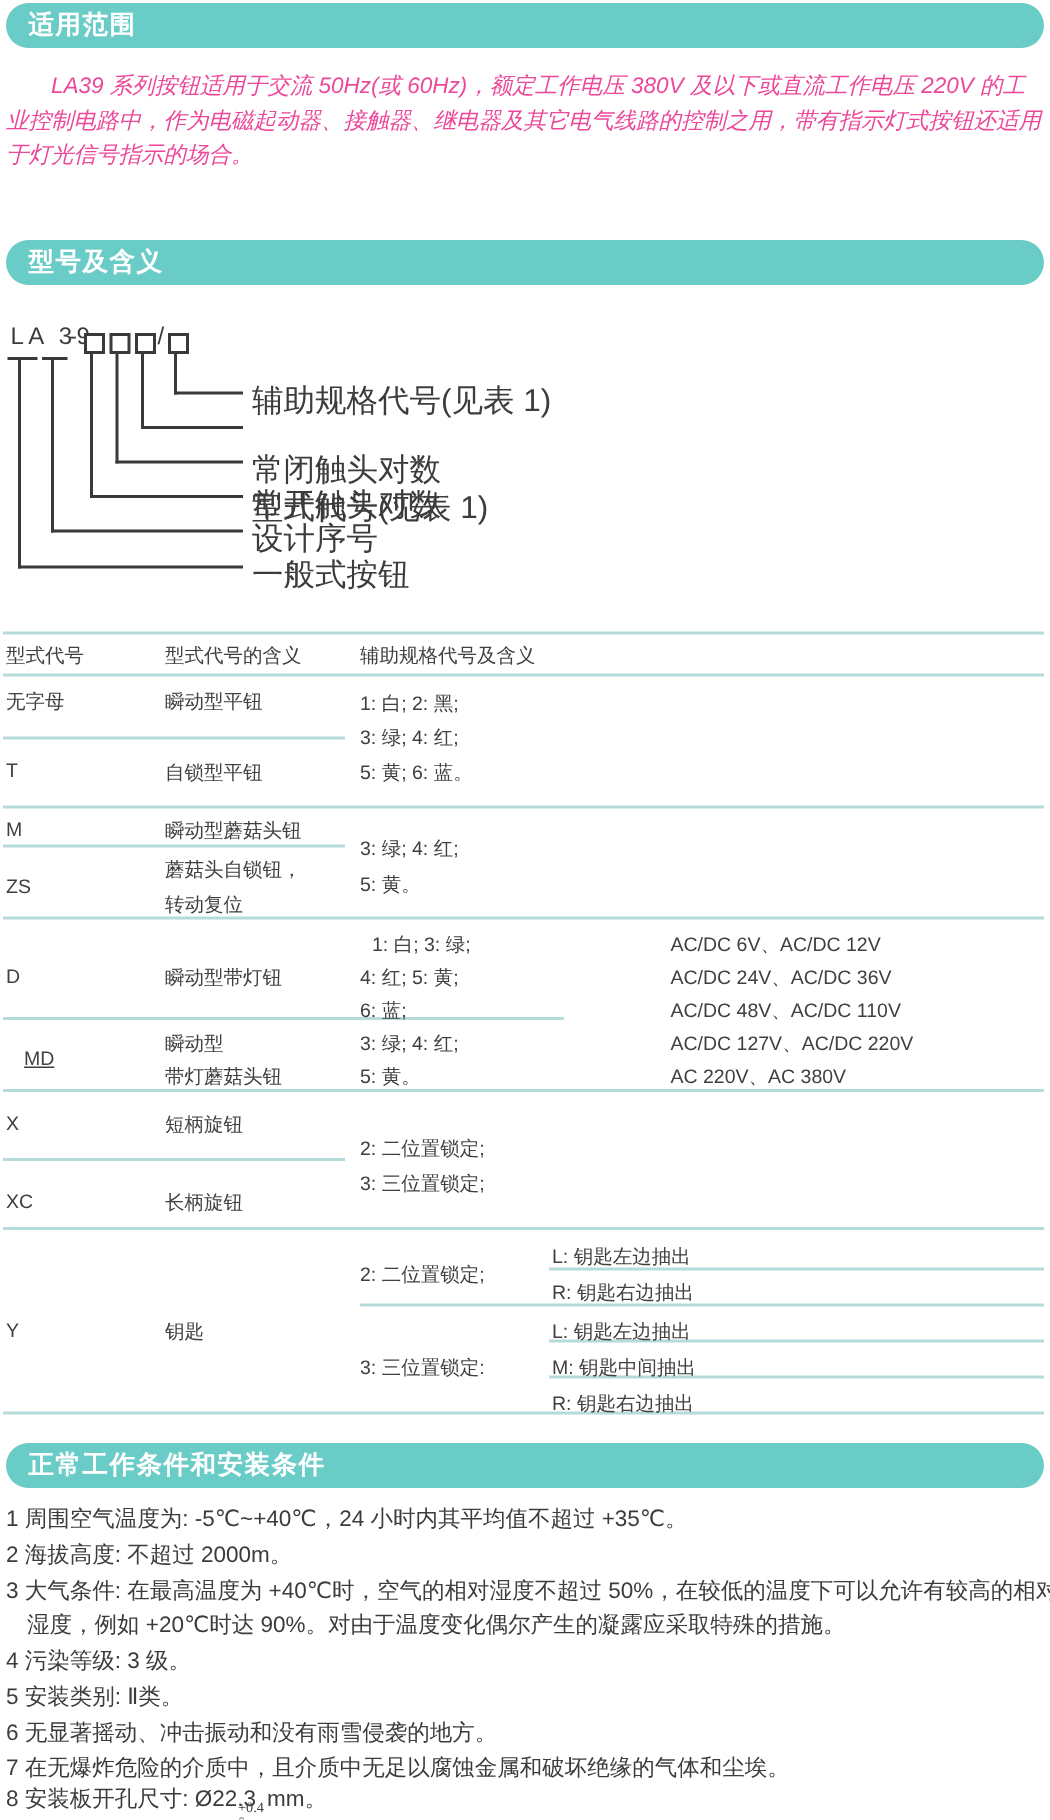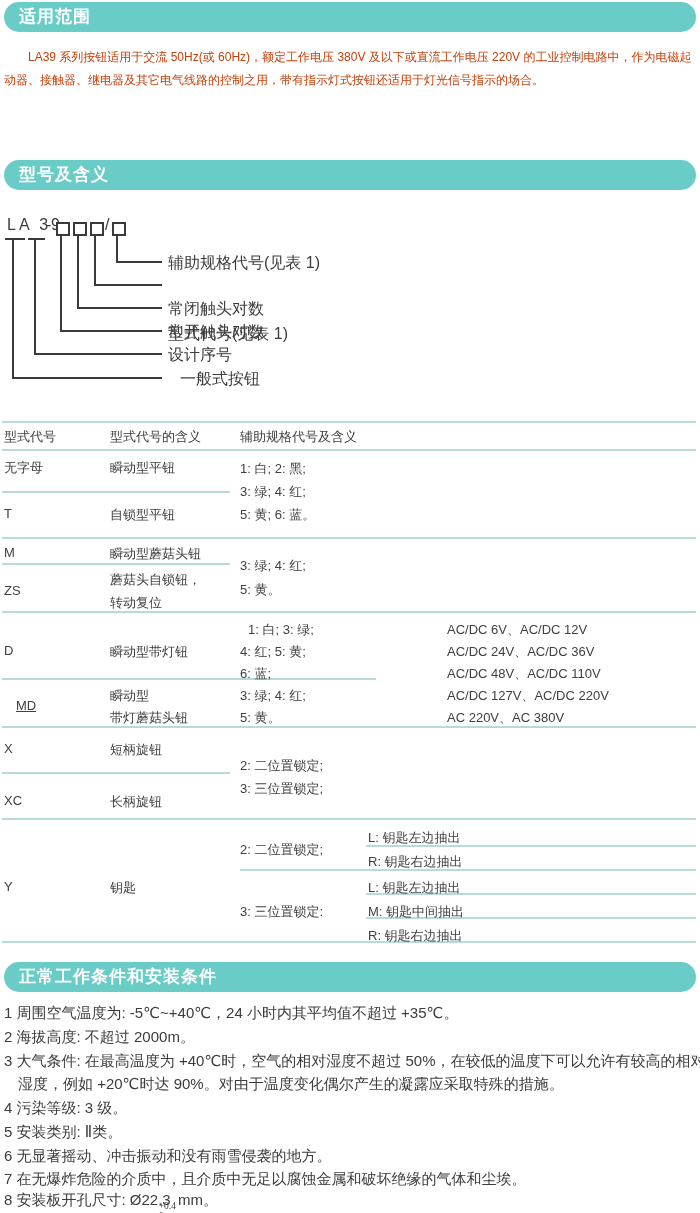--- a/index.html
+++ b/index.html
@@ -5,22 +5,22 @@
   html,body{margin:0;padding:0;background:#fff;}
   #page{
     position:relative;width:700px;height:1213px;margin:0 auto;background:#ffffff;
     font-family:"Liberation Sans","DejaVu Sans",sans-serif;color:#3c3c3c;overflow:hidden;
   }
   .bar{
     position:absolute;left:4px;width:692px;height:30px;background:#6accc6;border-radius:15px;
     color:#ffffff;font-size:17px;font-weight:bold;line-height:30px;padding-left:15px;
     box-sizing:border-box;letter-spacing:1px;
   }
-  .para{position:absolute;left:4px;width:692px;font-size:12px;line-height:23px;text-indent:2em;color:#c2410c;}
-  .t{position:absolute;white-space:nowrap;font-size:16px;color:#3c3c3c;}
+  .para{position:absolute;left:4px;width:692px;font-size:15px;line-height:23px;text-indent:2em;color:#ec4899;font-style:italic;}
+  .t{position:absolute;white-space:nowrap;font-size:21px;color:#3c3c3c;}
   .t13{position:absolute;white-space:nowrap;font-size:13px;color:#404040;}
   .hl{position:absolute;height:2px;background:#b5dbda;}
   .dk{position:absolute;background:#3a3a3a;}
   .box{position:absolute;width:10px;height:10px;border:2px solid #3a3a3a;background:#fff;}
   .li{position:absolute;left:4px;width:692px;font-size:15px;line-height:23px;padding-left:14px;text-indent:-14px;}
   .tol{display:inline-flex;flex-direction:column;font-size:9.5px;line-height:10px;margin:0 2px;vertical-align:-4px;font-style:normal;}
   .tol i{font-style:normal;font-family:Liberation Serif, serif;}
 </style>
 </head>
 <body>
@@ -59,21 +59,21 @@
   <div class="dk" style="left:77px;top:307px;width:85px;height:2px;"></div>
   <div class="dk" style="left:60px;top:330px;width:102px;height:2px;"></div>
   <div class="dk" style="left:34px;top:353px;width:128px;height:2px;"></div>
   <div class="dk" style="left:12px;top:377px;width:150px;height:2px;"></div>
 
   <div class="t" style="left:168px;top:253px;">辅助规格代号(见表 1)</div>
   <div class="t" style="left:168px;top:276px;margin-top:48px;">型式代号(见表 1)</div>
   <div class="t" style="left:168px;top:299px;">常闭触头对数</div>
   <div class="t" style="left:168px;top:322px;">常开触头对数</div>
   <div class="t" style="left:168px;top:345px;">设计序号</div>
-  <div class="t" style="left:168px;top:369px;margin-left:12px;">一般式按钮</div>
+  <div class="t" style="left:168px;top:369px;">一般式按钮</div>
 
   <div class="hl" style="left:2px;top:421px;width:694px;"></div>
   <div class="hl" style="left:2px;top:449px;width:694px;"></div>
   <div class="hl" style="left:2px;top:491px;width:228px;"></div>
   <div class="hl" style="left:2px;top:537px;width:694px;"></div>
   <div class="hl" style="left:2px;top:563px;width:228px;"></div>
   <div class="hl" style="left:2px;top:611px;width:694px;"></div>
   <div class="hl" style="left:2px;top:678px;width:374px;"></div>
   <div class="hl" style="left:2px;top:726px;width:694px;"></div>
   <div class="hl" style="left:2px;top:772px;width:228px;"></div>

